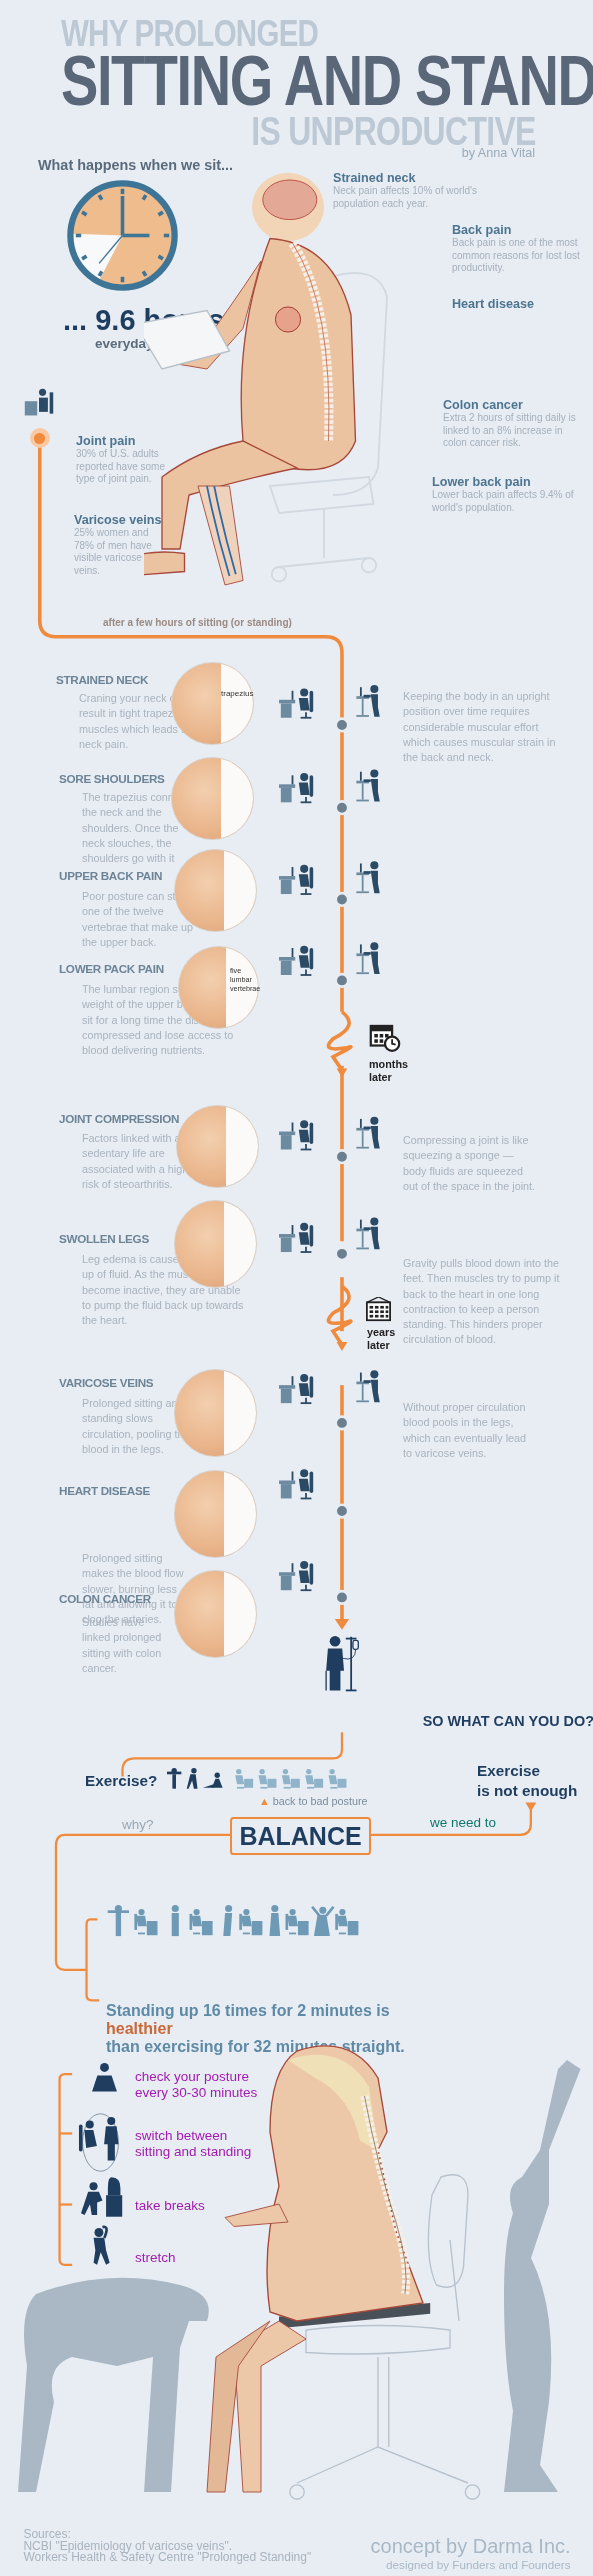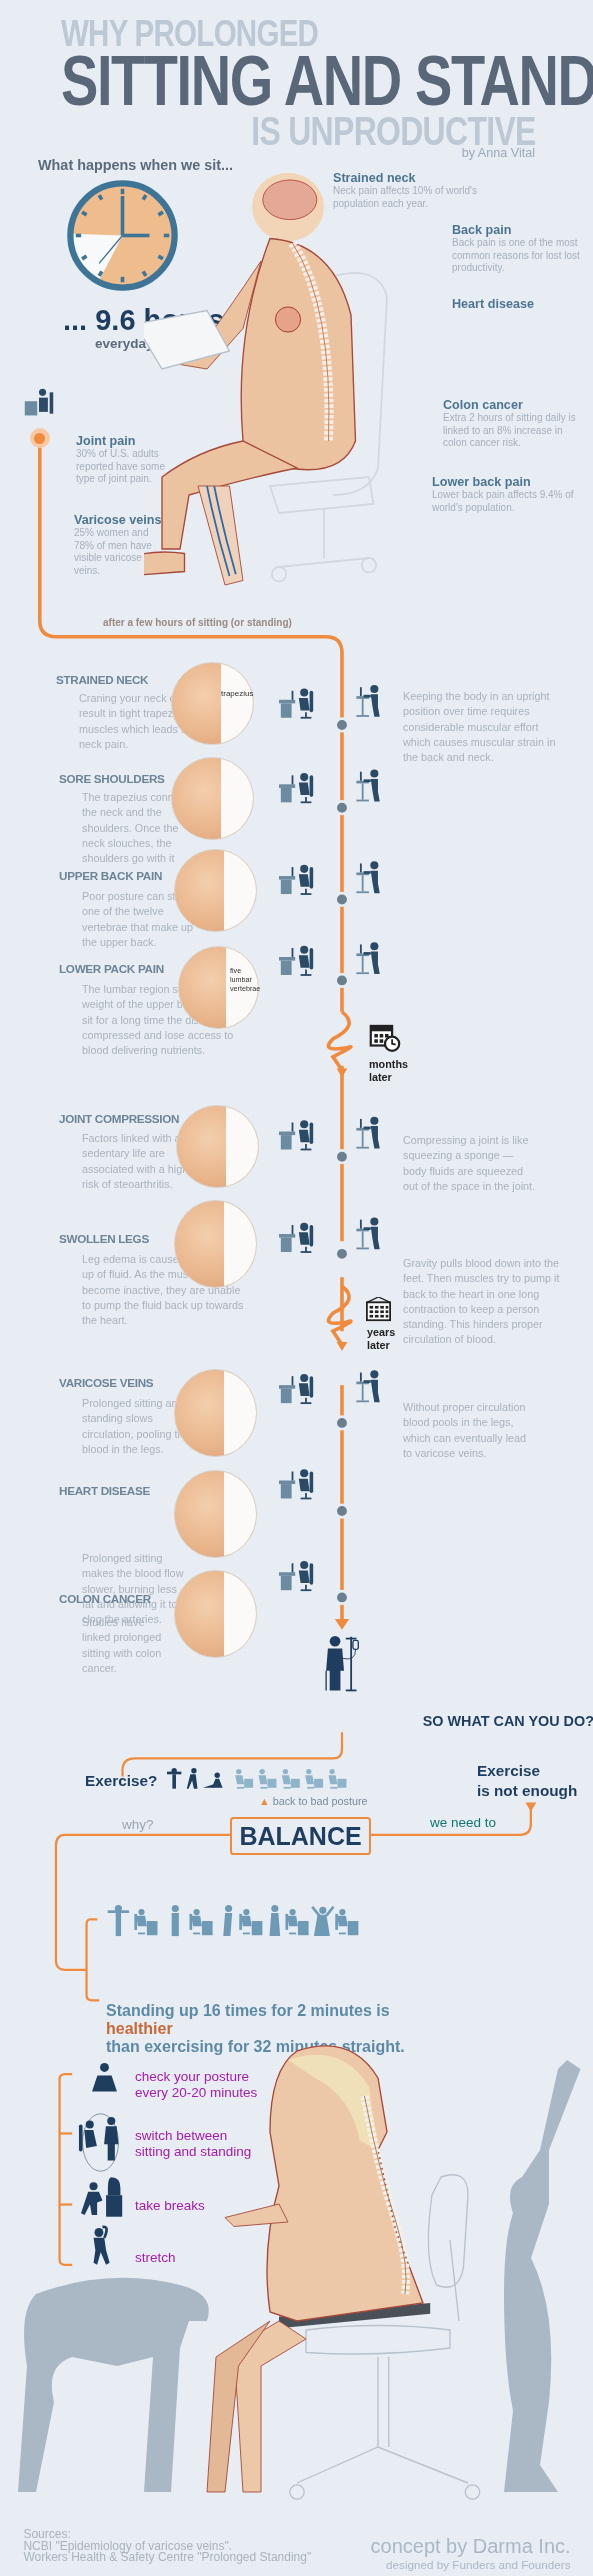--- a/index.html
+++ b/index.html
@@ -372,21 +372,21 @@
   <div class="hl">healthier</div>
   <div>than exercising for 32 minutes straight.</div>
 </div>
 
 <svg class="abs" style="left:90px;top:2063px" width="29" height="32" viewBox="0 0 32 36">
   <circle cx="16" cy="5" r="5" fill="#1e3d5f"></circle>
     <path d="M8 14 L24 14 L30 32 L2 32 Z" fill="#1e3d5f"></path>
 </svg>
 <div class="abs tip" style="left:135px;top:2069px">
   <div>check your posture</div>
-  <div>every 20-20 minutes</div>
+  <div>every 30-30 minutes</div>
 </div>
 <svg class="abs" style="left:77px;top:2112px" width="47" height="61" viewBox="0 0 52 68">
   <ellipse cx="26" cy="34" rx="20" ry="32" fill="none" stroke="#7a8c9b" stroke-width="1"></ellipse>
   <circle cx="14" cy="14" r="4.5" fill="#1e3d5f"></circle>
     <path d="M8 20 L18 20 L22 38 L10 40 Z" fill="#1e3d5f"></path>
     <rect x="2" y="14" width="4" height="30" rx="2" fill="#1e3d5f"></rect>
   <circle cx="38" cy="10" r="4.5" fill="#1e3d5f"></circle>
     <path d="M32 16 L44 16 L46 36 L42 36 L42 54 L34 54 L34 36 L30 36 Z" fill="#1e3d5f"></path>
 </svg>
 <div class="abs tip" style="left:135px;top:2128px">

